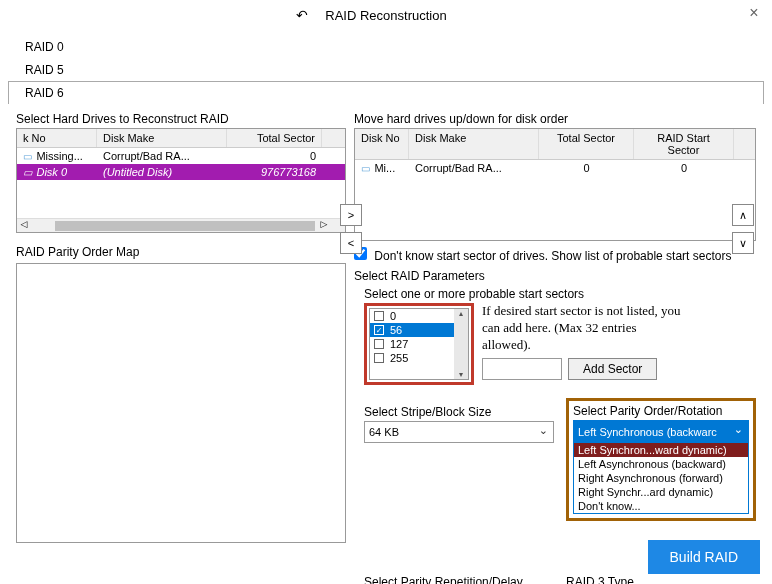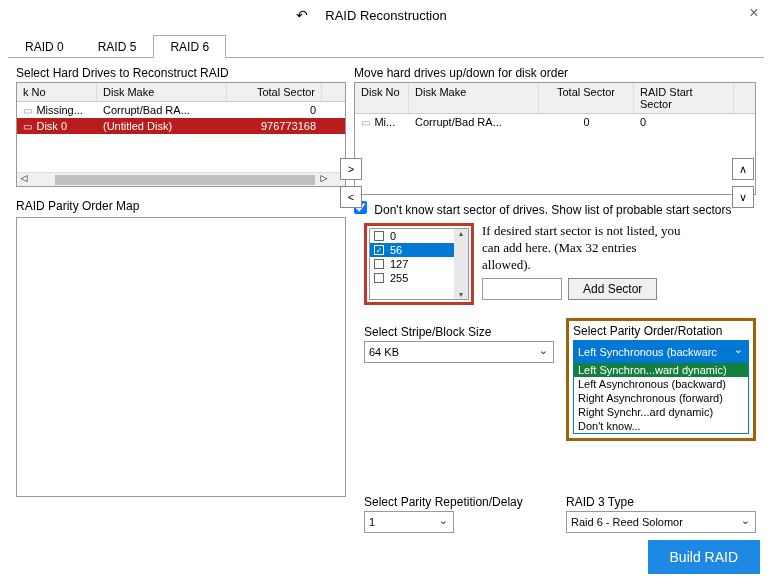--- a/index.html
+++ b/index.html
@@ -1,43 +1,43 @@
 <!DOCTYPE html>
 <html><head>
 <meta charset="utf-8">
 <style>
 * { box-sizing: border-box; margin: 0; padding: 0; }
 body { font-family: "Segoe UI", Arial, sans-serif; font-size: 12px; background: #fff; color: #000; width: 772px; height: 584px; overflow: hidden; }
 .titlebar { display: flex; align-items: center; justify-content: center; height: 30px; position: relative; }
 .titlebar-title { font-size: 13px; }
 .back-icon { position: absolute; left: 50%; transform: translateX(-90px); top: 7px; font-size: 14px; }
 .close-btn { position: absolute; right: 8px; top: 4px; font-size: 16px; color: #666; cursor: pointer; width: 20px; text-align: center; }
-.tabs { display: flex; margin: 4px 8px 0 8px; border-bottom: 1px solid #aaa; }
+.tabs { display: flex; margin: 4px 8px 0 8px; border-bottom: 1px solid #aaa; flex-direction: column; }
 .tab { padding: 4px 16px; border: 1px solid transparent; border-bottom: none; cursor: pointer; position: relative; top: 1px; }
 .tab.active { border-color: #aaa; background: #fff; }
 .content { padding: 8px 16px; display: flex; gap: 8px; }
 .left-col { width: 330px; }
 .right-col { flex: 1; }
 .section-label { margin-bottom: 2px; }
 .grid-box { border: 1px solid #999; background: #fff; }
 .grid-header { display: flex; background: #f0f0f0; border-bottom: 1px solid #ccc; }
 .grid-header > div { padding: 3px 6px; border-right: 1px solid #ddd; font-size: 11px; }
 .grid-body { min-height: 70px; }
 .grid-row { display: flex; align-items: center; }
 .grid-row > div { padding: 2px 6px; font-size: 11px; white-space: nowrap; overflow: hidden; }
-.grid-row.selected { background: #b91c1c; color: #fff; }
+.grid-row.selected { background: #a21caf; color: #fff; font-style: italic; }
 .disk-icon::before { content: "▭"; color: #5aa0d8; margin-right: 4px; font-size: 10px; }
 .grid-row.selected .disk-icon::before { color: #fff; }
 .c-diskno { width: 80px; }
 .c-make { width: 130px; }
 .c-sector { width: 95px; text-align: right; }
 .r-diskno { width: 54px; }
 .r-make { width: 130px; }
 .r-total { width: 95px; text-align: center; }
-.r-start { width: 100px; }
+.r-start { width: 100px; text-align: center; }
 .scrollbar { display: flex; border-top: 1px solid #ddd; background: #f0f0f0; height: 14px; }
 .sb-thumb { background: #c0c0c0; height: 10px; margin: 2px; flex: 1; max-width: 260px; margin-left: 24px; }
 .move-btns { display: flex; flex-direction: column; gap: 6px; position: absolute; }
 .move-left-btns { left: 340px; top: 100px; }
 .move-right-btns { right: 18px; top: 100px; }
 .sq-btn { width: 22px; height: 22px; border: 1px solid #888; background: #fff; display: flex; align-items: center; justify-content: center; cursor: pointer; font-size: 11px; }
 .parity-map { border: 1px solid #999; height: 280px; margin-top: 4px; }
 .checkbox-row { margin: 6px 0; }
 .checkbox-row input { margin-right: 4px; }
 .fieldset-label { margin: 4px 0 2px 0; }
@@ -56,21 +56,21 @@
 .btn { border: 1px solid #888; background: #f0f0f0; padding: 3px 14px; cursor: pointer; font-size: 12px; }
 .params-row { display: flex; gap: 12px; margin-top: 16px; }
 .param-col { flex: 1; }
 .select { border: 1px solid #999; height: 22px; width: 100%; padding: 0 20px 0 4px; background: #fff; position: relative; font-size: 11px; display: flex; align-items: center; cursor: pointer; }
 .select::after { content: "⌄"; position: absolute; right: 5px; top: 2px; font-size: 11px; color: #333; }
 .parity-order-box { border: 3px solid #a16207; padding: 3px 4px 4px 4px; margin-top: -3px; }
 .dropdown { border: 1px solid #0078d4; background: #fff; font-size: 11px; }
 .dropdown-sel { background: #0078d4; color: #fff; display: flex; align-items: center; padding: 0 4px; height: 22px; position: relative; }
 .dropdown-sel::after { content: "⌄"; position: absolute; right: 5px; top: 2px; color: #fff; }
 .dd-item { padding: 1px 4px; }
-.dd-item.hl { background: #15803d; color: #fff; }
+.dd-item.hl { background: #7f1d1d; color: #fff; }
 .bottom-row { display: flex; gap: 12px; margin-top: 50px; }
 .build-btn { position: absolute; right: 12px; bottom: 10px; background: #1e88e5; color: #ffffff; border: none; padding: 9px 22px; font-size: 14px; cursor: pointer; }
 .right-grid-wrap { border: 1px solid #999; }
 .content-wrap { position: relative; }
 </style>
 </head>
 <body>
 
 <div class="titlebar">
   <span class="back-icon">↶</span>
@@ -143,21 +143,23 @@
     <div class="move-btns move-right-btns">
       <div class="sq-btn">∧</div>
       <div class="sq-btn">∨</div>
     </div>
 
     <div class="checkbox-row">
       <input type="checkbox" checked="" style="">
       <span>Don't know start sector of drives. Show list of probable start sectors</span>
     </div>
 
+    <div class="fieldset-label">Select RAID Parameters</div>
     <div style="padding-left:10px">
+      <div class="fieldset-label">Select one or more probable start sectors</div>
       <div class="sector-row">
         <div class="sector-list">
           <div class="sector-list-inner">
             <div class="sector-item">
                 <span class="cb"></span>
                 <span>0</span>
               </div>
             <div class="sector-item sel">
                 <span class="cb">✓</span>
                 <span>56</span>

